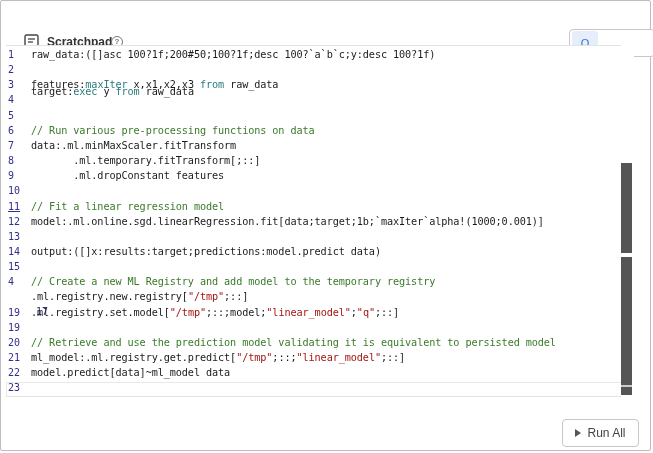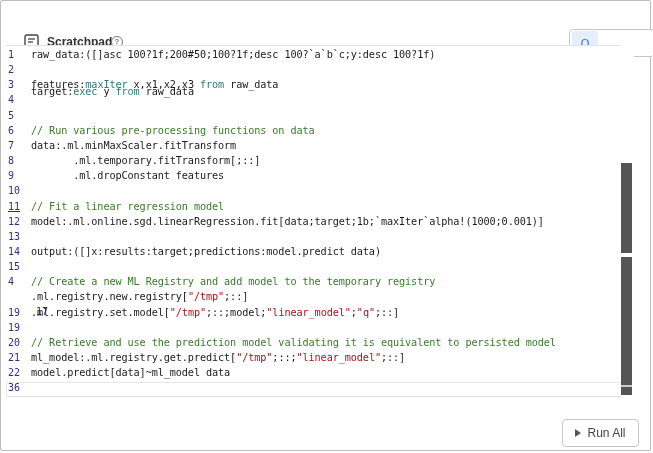--- a/index.html
+++ b/index.html
@@ -69,21 +69,21 @@
         <div class="line-no" style="top: 182.8px;">13</div>
         <div class="line-no" style="top: 197.95px;">14</div>
         <div class="line-no" style="top: 213.1px;">15</div>
         <div class="line-no" style="top: 228.25px;">4</div>
         <div class="line-no" style="top: 258px; margin-left: 28px;">17</div>
         <div class="line-no" style="top: 258.55px;">19</div>
         <div class="line-no" style="top: 273.7px;">19</div>
         <div class="line-no" style="top: 288.85px;">20</div>
         <div class="line-no" style="top: 304px;">21</div>
         <div class="line-no" style="top: 319.15px;">22</div>
-        <div class="line-no" style="top: 334.3px;">36</div>
+        <div class="line-no" style="top: 334.3px;">23</div>
       </div>
     <div id="code">
         <div class="code-line" style="top: 1px;">raw_data:([]asc 100?1f;200#50;100?1f;desc 100?`a`b`c;y:desc 100?1f)</div>
         <div class="code-line" style="top: 16.15px;"></div>
         <div class="code-line" style="top: 31.3px;">features:<span class="kw">maxIter</span> x,x1,x2,x3 <span class="kw">from</span> raw_data</div>
         <div class="code-line" style="top: 38px; text-align: right;">target:<span class="kw">exec</span> y <span class="kw">from</span> raw_data</div>
         <div class="code-line" style="top: 61.6px;"></div>
         <div class="code-line" style="top: 76.75px;"><span class="cm">// Run various pre-processing functions on data</span></div>
         <div class="code-line" style="top: 91.9px;">data:.ml.minMaxScaler.fitTransform</div>
         <div class="code-line" style="top: 107.05px;">       .ml.temporary.fitTransform[;::]</div>

